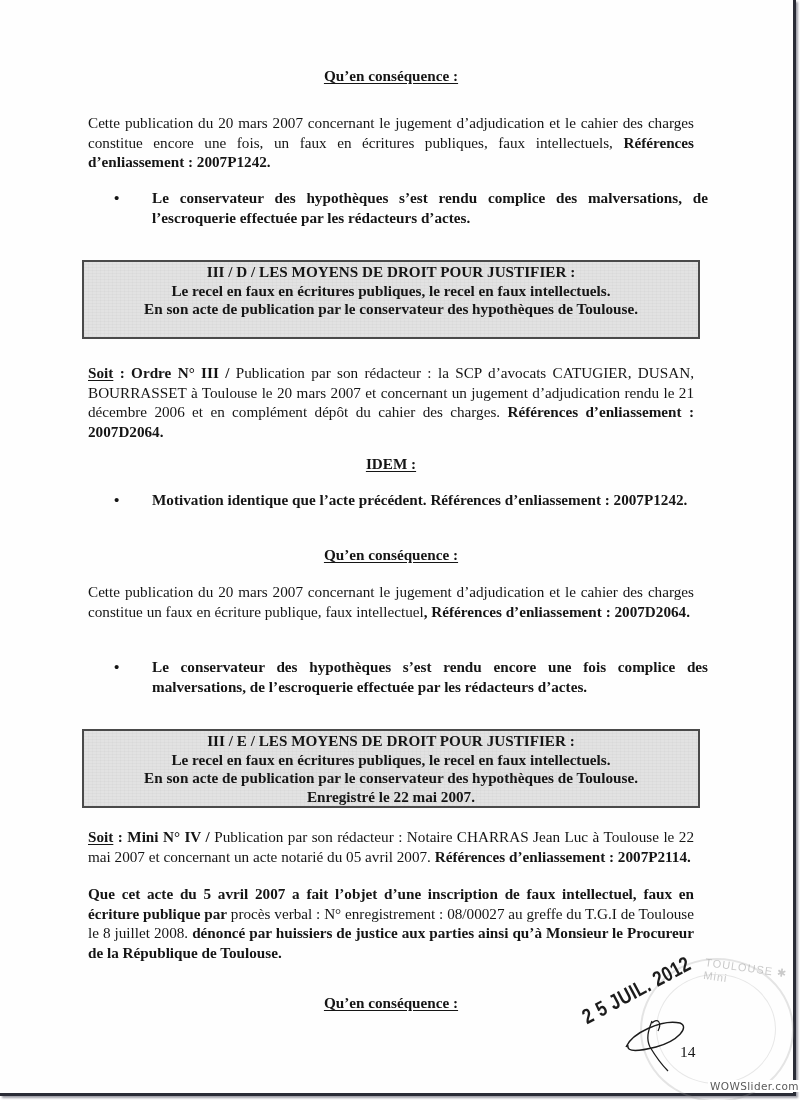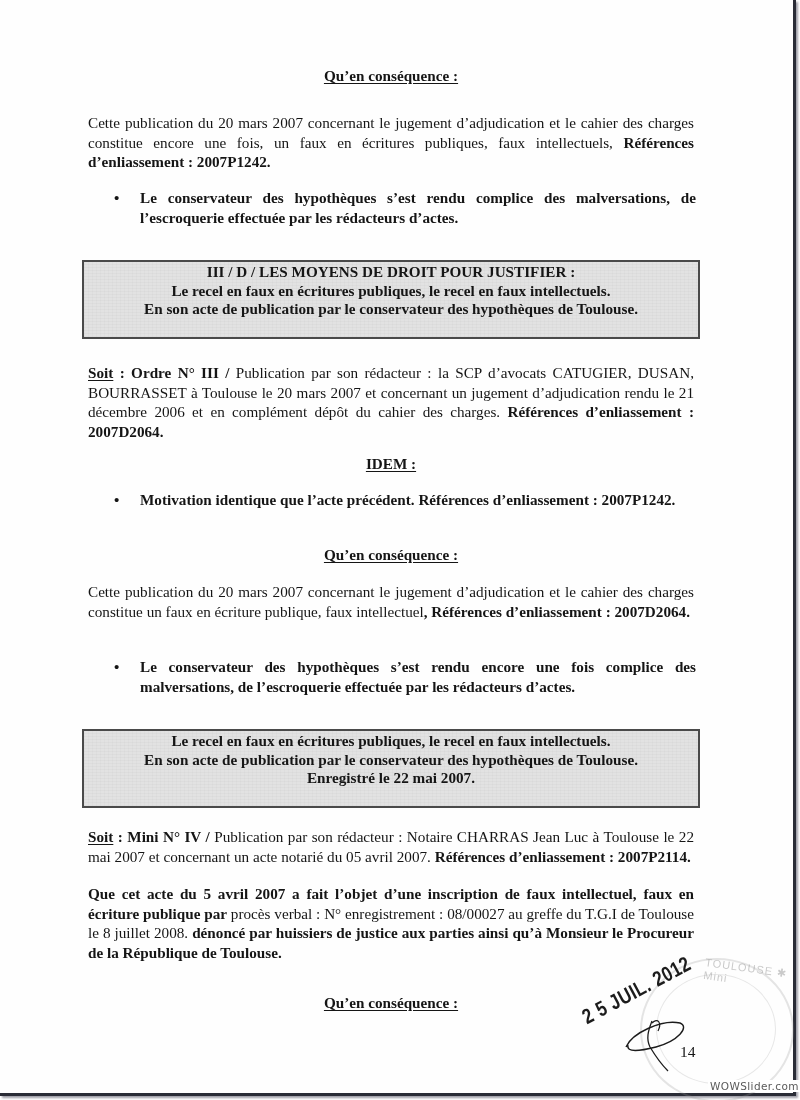--- a/index.html
+++ b/index.html
@@ -52,21 +52,21 @@
     width: 606px;
   }
   .bullet-dot {
     position: absolute;
     left: 26px;
     top: 0;
     font-weight: bold;
   }
   .bullet-text {
     position: absolute;
-    left: 52px;
+    left: 64px;
     width: 556px;
     font-weight: bold;
     text-align: justify;
     text-align-last: left;
   }
   .box {
     position: absolute;
     left: 82px;
     width: 614px;
     height: 74px;
@@ -187,20 +187,21 @@
     <div class="abs heading" style="top:993px;">Qu’en conséquence :</div>
   </div>
 
   <div class="box" style="top:260px;">
     <div>III / D / LES MOYENS DE DROIT POUR JUSTIFIER :</div>
     <div>Le recel en faux en écritures publiques, le recel en faux intellectuels.</div>
     <div>En son acte de publication par le conservateur des hypothèques de Toulouse.</div>
   </div>
 
   <div class="box" style="top:729px;">
+    <div>III / E / LES MOYENS DE DROIT POUR JUSTIFIER :</div>
     <div>Le recel en faux en écritures publiques, le recel en faux intellectuels.</div>
     <div>En son acte de publication par le conservateur des hypothèques de Toulouse.</div>
     <div>Enregistré le 22 mai 2007.</div>
   </div>
 
   <div class="stamp">
     <div class="stamp-inner"></div>
     <span class="stamp-text">TOULOUSE ✱ Mini</span>
   </div>
 

